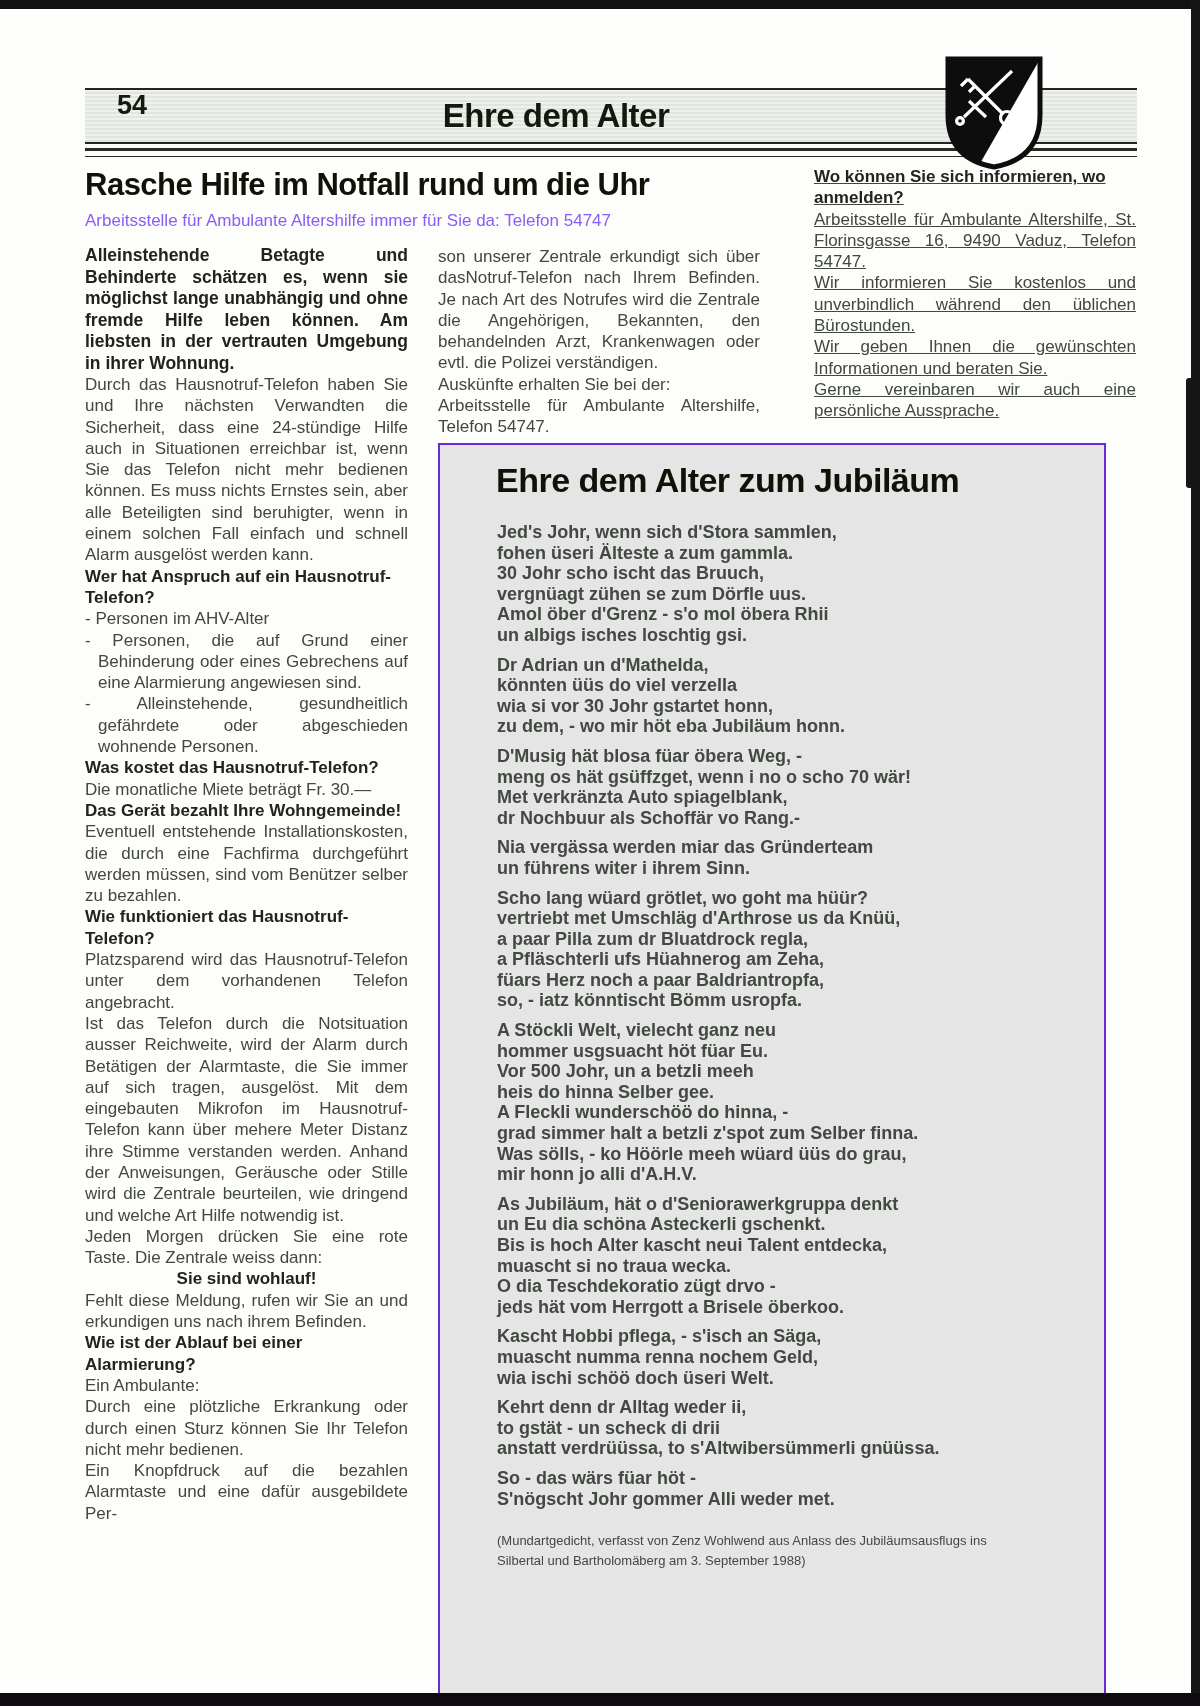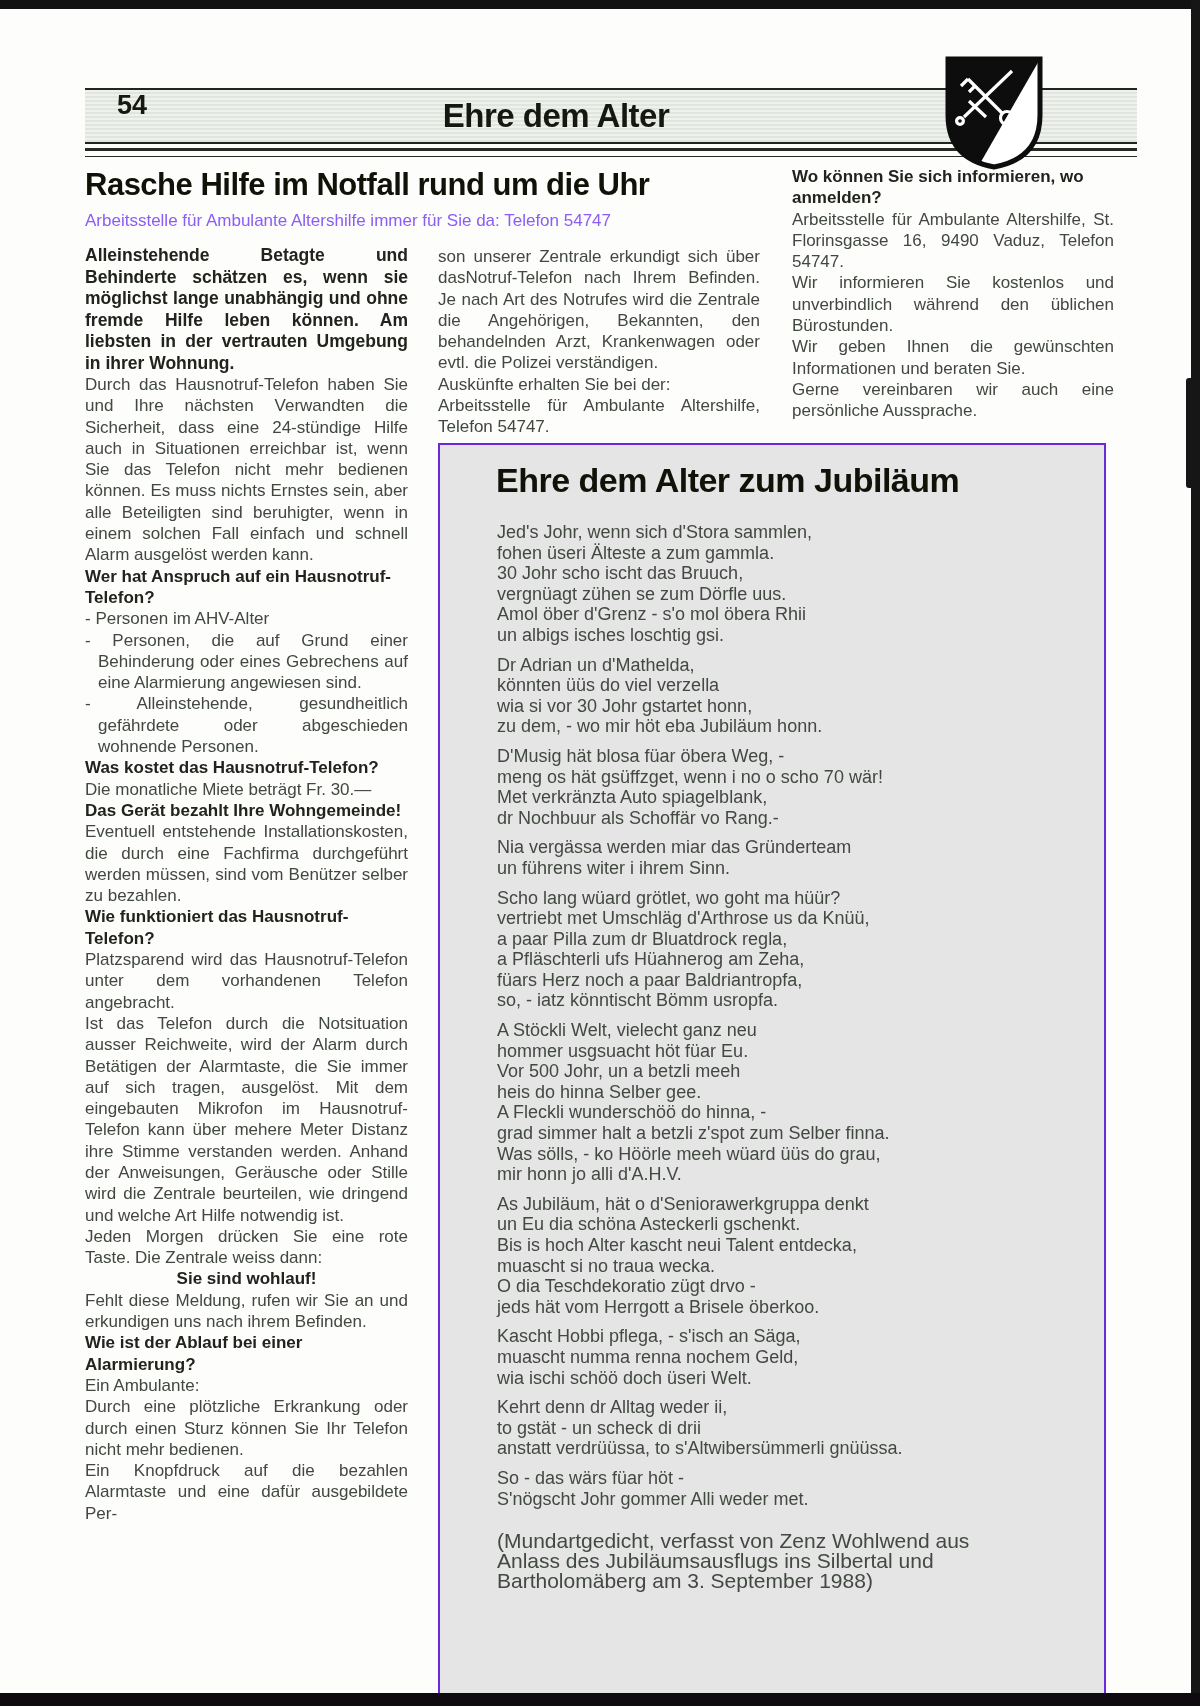--- a/index.html
+++ b/index.html
@@ -30,36 +30,36 @@
   
   .headline{position:absolute;left:85px;top:168px;width:648px;}
   .headline h1{margin:0;font-size:31px;line-height:34px;font-weight:bold;color:#101208;letter-spacing:-0.5px;}
   .headline .sub{margin-top:9px;font-size:17px;color:#8b5cf6;}
 
   
   .col{position:absolute;font-size:17px;line-height:21.3px;text-align:justify;}
   .col p{margin:0;}
   .col1{left:85px;top:245px;width:323px;}
   .col2{left:438px;top:246px;width:322px;}
-  .col3{left:792px;top:166px;width:322px;}
+  .col3{left:814px;top:166px;width:322px;text-decoration:underline;}
   .lead{font-weight:bold;color:#20241d;font-size:17.5px;line-height:21.5px;margin-bottom:6px;}
   .subhead{font-weight:bold;color:#20241d;margin-top:11px;text-align:left;}
   .gap{margin-top:6px;}
   .hang{padding-left:13px;text-indent:-13px;text-align:justify;}
   .centerline{text-align:center;font-weight:bold;color:#20241d;margin-top:10px;margin-bottom:13px;}
 
   
   .poem-box{
     position:absolute;left:438px;top:443px;width:668px;height:1342px;
     border:2px solid #6d28d9;background:#e5e5e5;box-sizing:border-box;
   }
   .poem-title{margin:16px 0 0 56px;font-size:34px;font-weight:bold;color:#101208;letter-spacing:-0.5px;}
-  .poem-body{margin:22px 40px 0 57px;font-size:18px;line-height:20.6px;color:#424941;}
+  .poem-body{margin:22px 40px 0 57px;font-size:18px;line-height:20.6px;color:#424941;font-weight:bold;}
   .stanza{white-space:pre-line;margin:0 0 9px 0;}
-  .credit{margin:22px 40px 16px 57px;font-size:21px;line-height:20px;color:#424941;width:540px;}
+  .credit{margin:22px 40px 16px 57px;font-size:13px;line-height:20px;color:#424941;width:540px;}
 </style>
 </head>
 <body>
 
 <div class="top-bar"></div>
 
 <div class="band-wrap">
   <div class="band">
     <div class="page-num">54</div>
     <div class="band-title">Ehre dem Alter</div>

